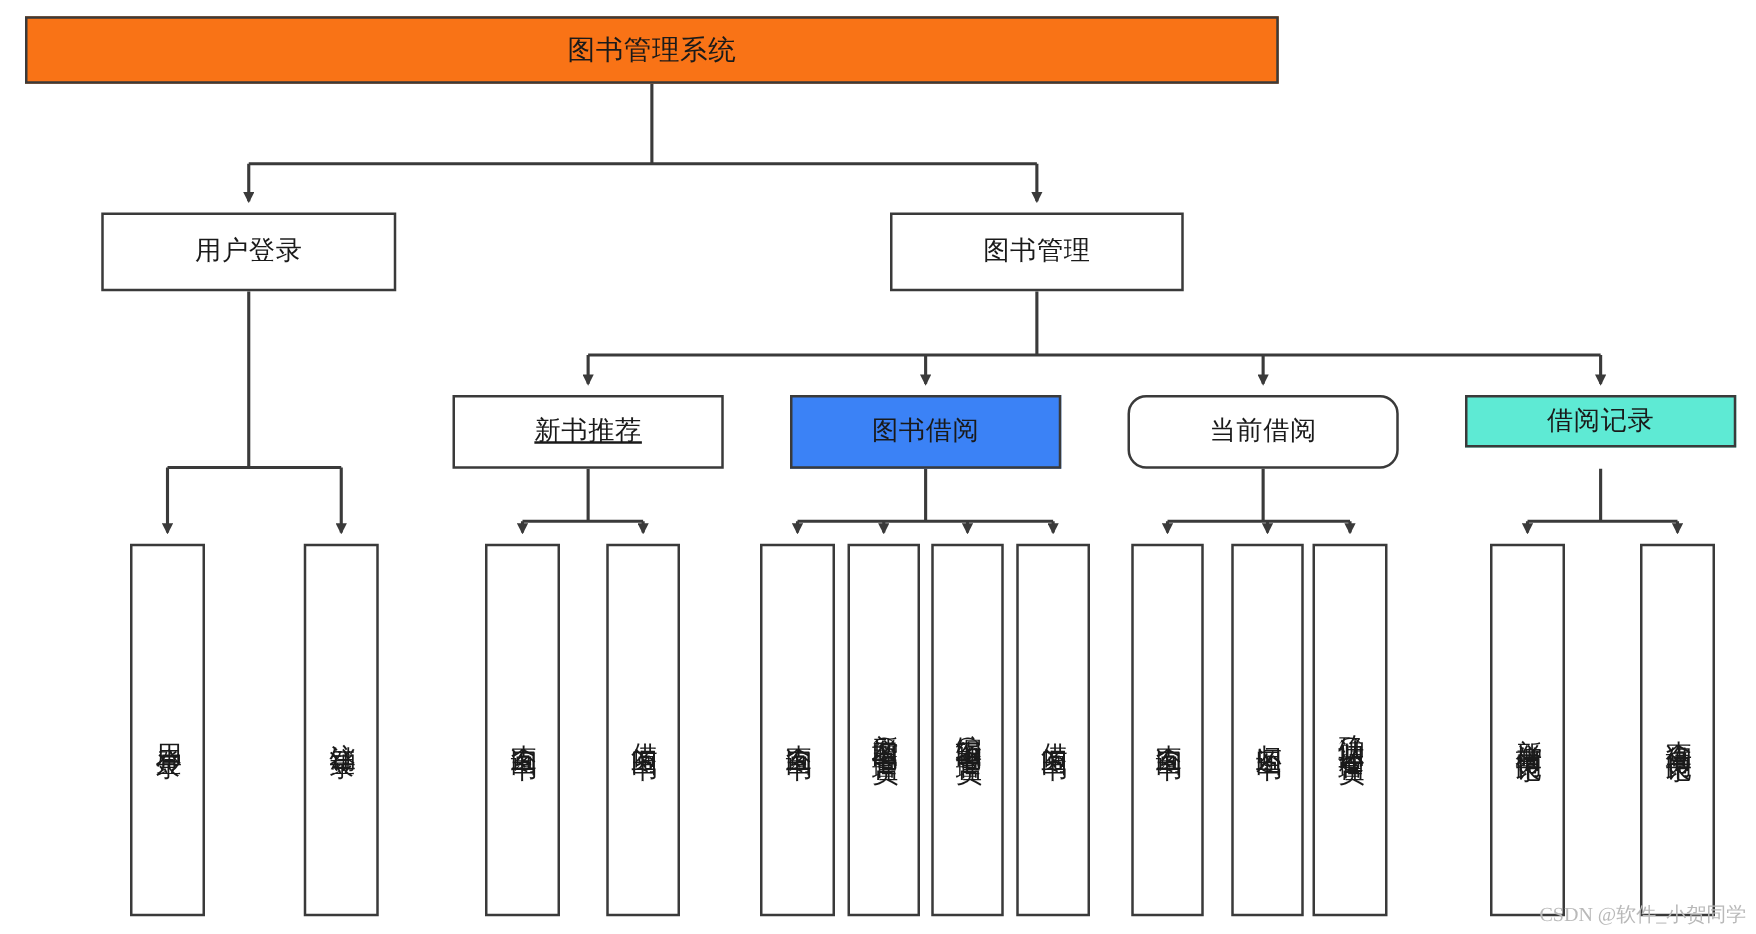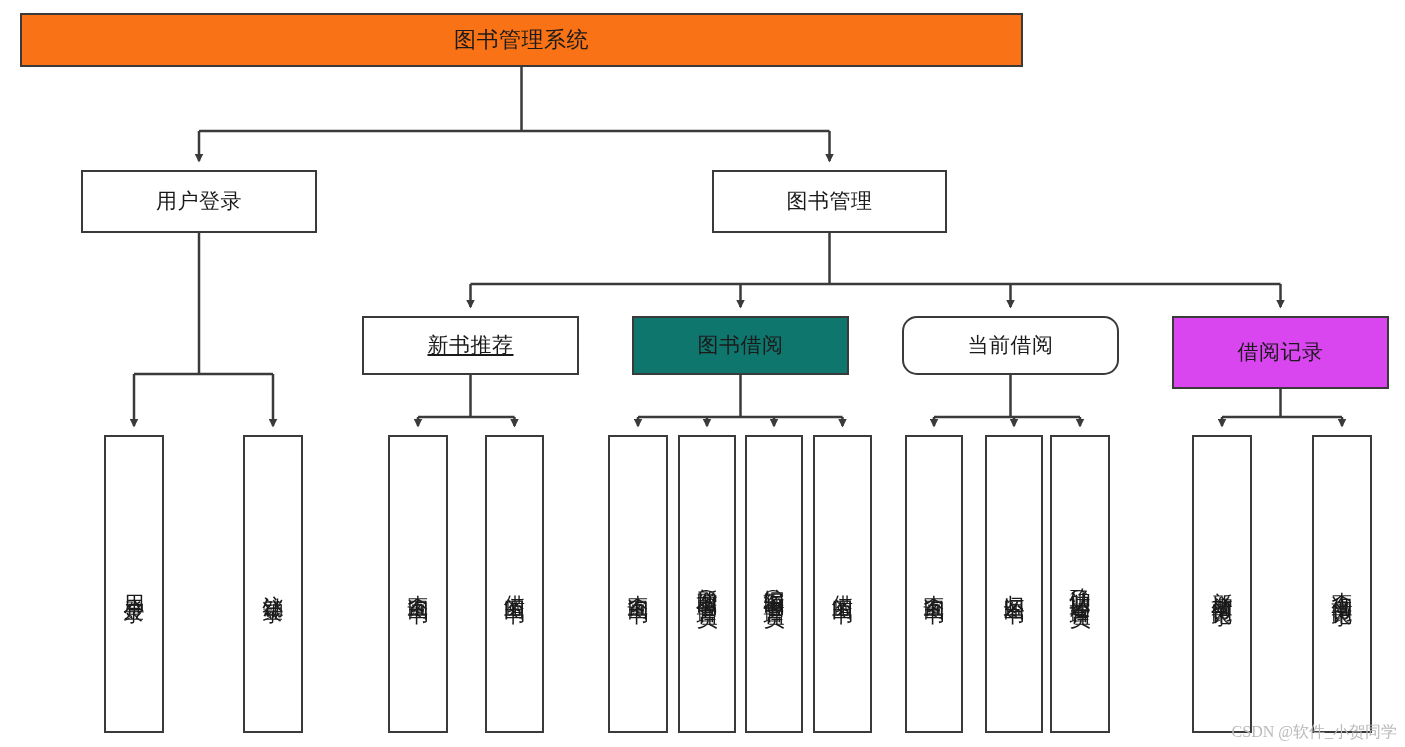--- a/index.html
+++ b/index.html
@@ -135,27 +135,27 @@
   <div class="node horiz" style="left: 81px; top: 170px; width: 236px; height: 63px; border-color: rgb(58, 58, 58); background: rgb(255, 255, 255);">
     <span class="node-label">用户登录</span>
   </div>
   <div class="node horiz" style="left: 712px; top: 170px; width: 235px; height: 63px; border-color: rgb(58, 58, 58); background: rgb(255, 255, 255);">
     <span class="node-label">图书管理</span>
   </div>
 
   <div class="node horiz" style="left: 362px; top: 316px; width: 217px; height: 59px; border-color: rgb(58, 58, 58); background: rgb(255, 255, 255); text-decoration: underline;">
     <span class="node-label">新书推荐</span>
   </div>
-  <div class="node horiz" style="left: 632px; top: 316px; width: 217px; height: 59px; border-color: rgb(58, 58, 58); background: #0f766e;">
+  <div class="node horiz" style="left: 632px; top: 316px; width: 217px; height: 59px; border-color: rgb(58, 58, 58); background: #3b82f6;">
     <span class="node-label">图书借阅</span>
   </div>
   <div class="node horiz" style="left: 902px; top: 316px; width: 217px; height: 59px; border-color: rgb(58, 58, 58); background: rgb(255, 255, 255); border-radius: 15px;">
     <span class="node-label">当前借阅</span>
   </div>
-  <div class="node horiz" style="left: 1172px; top: 316px; width: 217px; height: 73px; border-color: rgb(58, 58, 58); background: #d946ef;">
+  <div class="node horiz" style="left: 1172px; top: 316px; width: 217px; height: 42px; border-color: rgb(58, 58, 58); background: #5eead4;">
     <span class="node-label">借阅记录</span>
   </div>
 
   <div class="node vert" style="left: 104px; top: 435px; width: 60px; height: 298px; border-color: rgb(58, 58, 58); background: rgb(255, 255, 255);">
     <span class="node-label">用户登录</span>
   </div>
   <div class="node vert" style="left: 243px; top: 435px; width: 60px; height: 298px; border-color: rgb(58, 58, 58); background: rgb(255, 255, 255);">
     <span class="node-label">注销登录</span>
   </div>
   <div class="node vert" style="left: 388px; top: 435px; width: 60px; height: 298px; border-color: rgb(58, 58, 58); background: rgb(255, 255, 255);">

